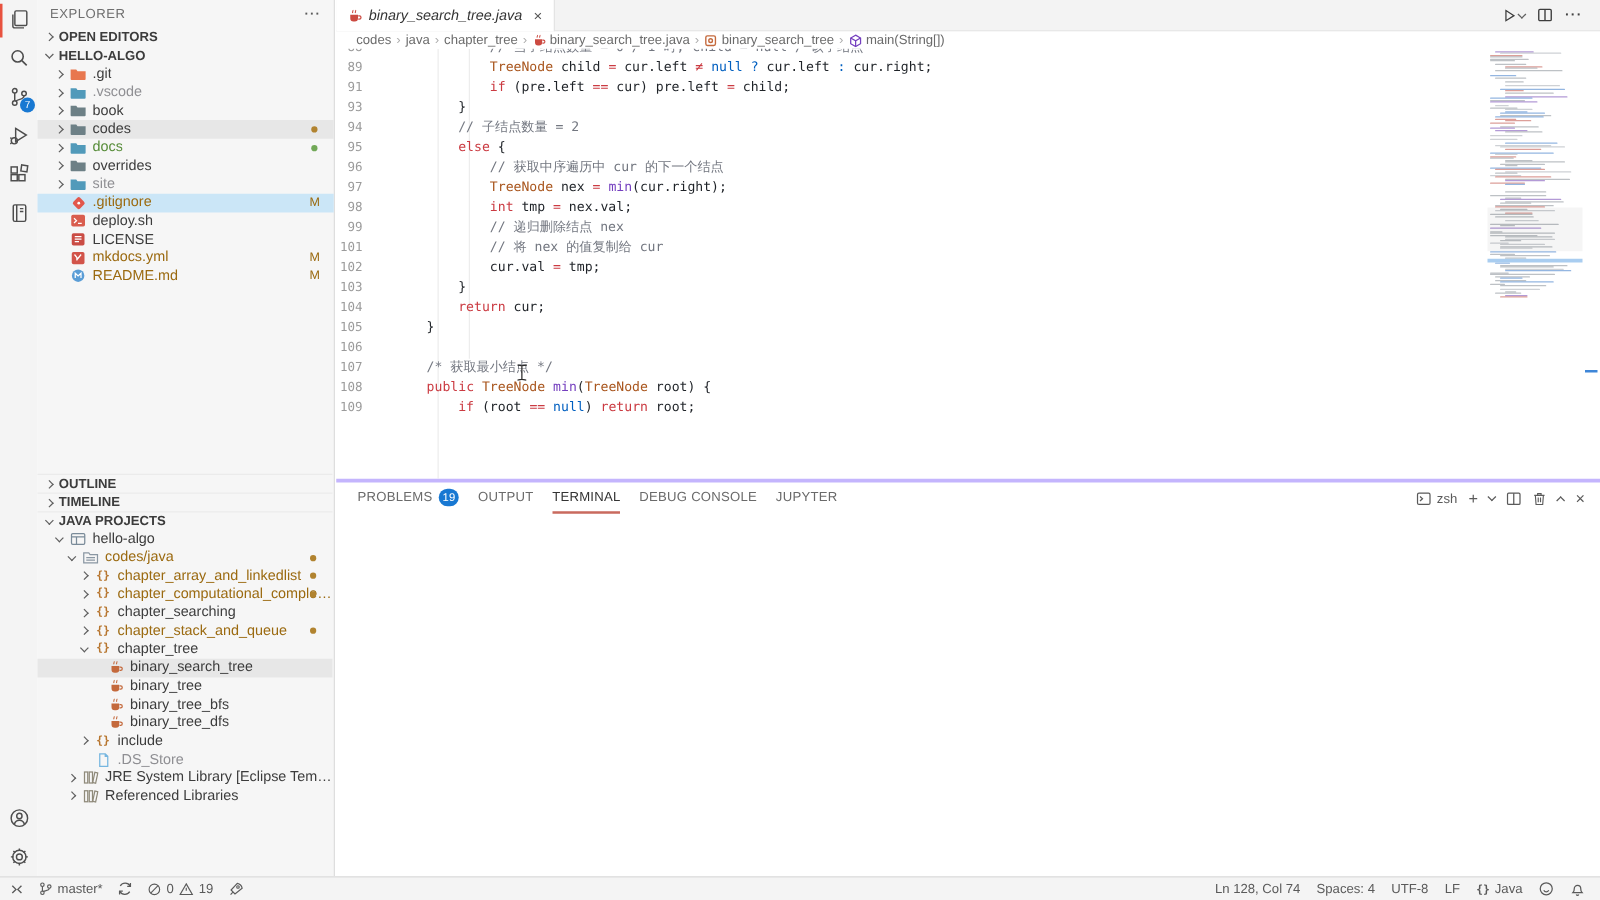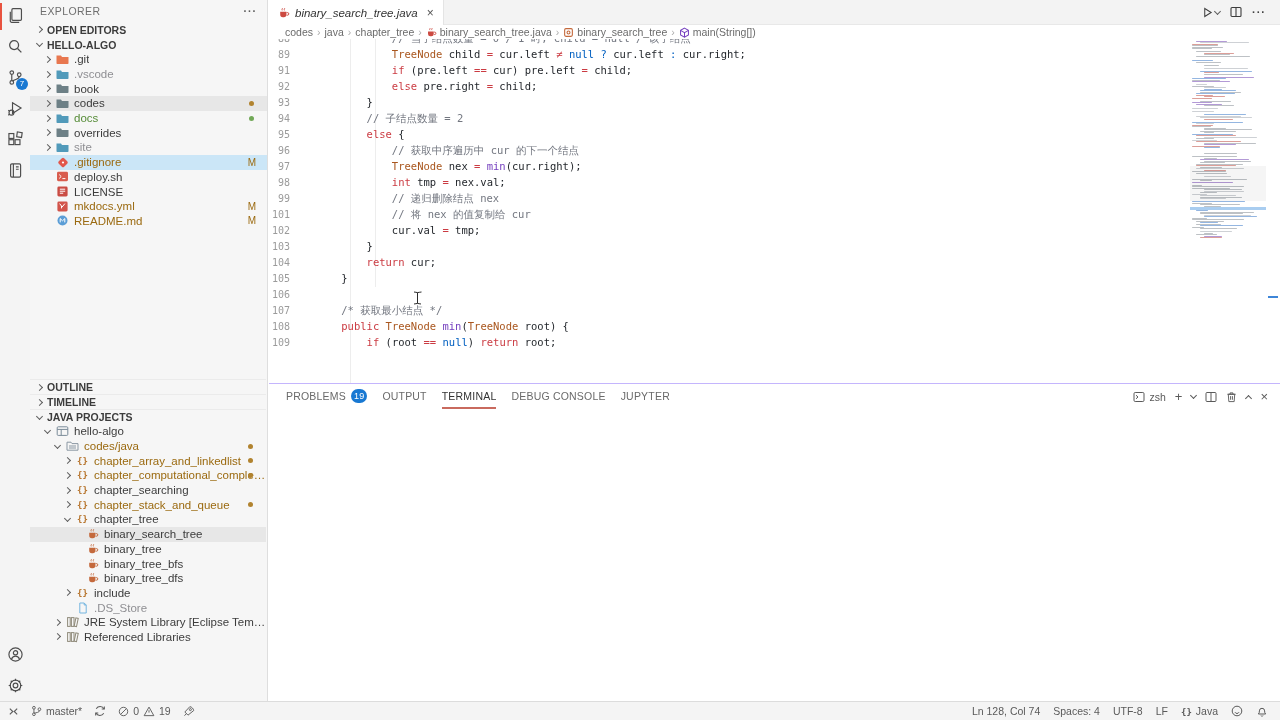--- a/index.html
+++ b/index.html
@@ -78,21 +78,21 @@
   #minimap { position:absolute; top:0; right:14px; width:76px; }
   .mml { position:absolute; height:1.1px; border-radius:1px; }
   #mm-slider { position:absolute; left:0; right:0; background:rgba(0,0,0,.04); }
   #mm-band { position:absolute; left:0; right:0; height:3px; background:#a9cdf0; }
   #ruler { position:absolute; top:0; right:0; bottom:0; width:14px; }
   #ruler-cursor { position:absolute; left:2px; right:2px; height:2px; background:#3e86d8; }
   #ibeam { position:absolute; left:144px; top:252px; }
 
   
   #panel { position:absolute; left:0; right:0; bottom:0; height:318px; background:#fff;
-    border-top:1px solid #c4b5fd; }
+    border-top:3px solid #c4b5fd; }
   #panel-header { height:25px; display:flex; align-items:center; padding-left:17px; }
   #panel-tabs { display:flex; gap:15px; height:100%; }
   .ptab { display:flex; align-items:center; gap:5px; font-size:10.5px; color:#6a6a6a;
     letter-spacing:.2px; border-bottom:2px solid transparent; cursor:pointer; height:100%; }
   .ptab.active { color:#333; border-bottom-color:#c96a5e; }
   .pbadge { min-width:14px; height:14px; border-radius:8px; background:#1878d2; color:#fff;
     font-size:9px; line-height:14px; text-align:center; padding:0 3px; }
   #panel-actions { margin-left:auto; display:flex; align-items:center; gap:9px;
     padding-right:12px; color:#5a5a5a; font-size:10.5px; }
   #panel-actions .chev { border-color:#5a5a5a; }
@@ -549,21 +549,20 @@
         </span>
       </div>
 
     <div id="editor">
       <div class="iguide" style="left:81px"></div>
       <div class="iguide" style="left:106px;bottom:96px"></div>
       <div id="code">
           <div class="cl"><span class="ln">88</span><span class="lt"><span class="sp" style="color:#1f2328">            </span><span class="sp" style="color:#737780">// 当子结点数量 = 0 / 1 时, child = null / 该子结点</span></span></div>
           <div class="cl"><span class="ln">89</span><span class="lt"><span class="sp" style="color:#1f2328">            </span><span class="sp" style="color:#a9561e">TreeNode</span><span class="sp" style="color:#1f2328"> child </span><span class="sp" style="color:#cb3b42">=</span><span class="sp" style="color:#1f2328"> cur.left </span><span class="sp" style="color:#cb3b42">≠</span><span class="sp" style="color:#1f2328"> </span><span class="sp" style="color:#005fc0">null</span><span class="sp" style="color:#1f2328"> </span><span class="sp" style="color:#005fc0">?</span><span class="sp" style="color:#1f2328"> cur.left </span><span class="sp" style="color:#005fc0">:</span><span class="sp" style="color:#1f2328"> cur.right;</span></span></div>
           <div class="cl"><span class="ln">91</span><span class="lt"><span class="sp" style="color:#1f2328">            </span><span class="sp" style="color:#cb3b42">if</span><span class="sp" style="color:#1f2328"> (pre.left </span><span class="sp" style="color:#cb3b42">==</span><span class="sp" style="color:#1f2328"> cur) pre.left </span><span class="sp" style="color:#cb3b42">=</span><span class="sp" style="color:#1f2328"> child;</span></span></div>
-          <div class="cl"><span class="ln">92</span><span class="lt"><span class="sp" style="color:#1f2328">            </span><span class="sp" style="color:#cb3b42">else</span><span class="sp" style="color:#1f2328"> pre.right </span><span class="sp" style="color:#cb3b42">=</span><span class="sp" style="color:#1f2328"> child;</span></span></div>
           <div class="cl"><span class="ln">93</span><span class="lt"><span class="sp" style="color:#1f2328">        }</span></span></div>
           <div class="cl"><span class="ln">94</span><span class="lt"><span class="sp" style="color:#1f2328">        </span><span class="sp" style="color:#737780">// 子结点数量 = 2</span></span></div>
           <div class="cl"><span class="ln">95</span><span class="lt"><span class="sp" style="color:#1f2328">        </span><span class="sp" style="color:#cb3b42">else</span><span class="sp" style="color:#1f2328"> {</span></span></div>
           <div class="cl"><span class="ln">96</span><span class="lt"><span class="sp" style="color:#1f2328">            </span><span class="sp" style="color:#737780">// 获取中序遍历中 cur 的下一个结点</span></span></div>
           <div class="cl"><span class="ln">97</span><span class="lt"><span class="sp" style="color:#1f2328">            </span><span class="sp" style="color:#a9561e">TreeNode</span><span class="sp" style="color:#1f2328"> nex </span><span class="sp" style="color:#cb3b42">=</span><span class="sp" style="color:#1f2328"> </span><span class="sp" style="color:#7540bf">min</span><span class="sp" style="color:#1f2328">(cur.right);</span></span></div>
           <div class="cl"><span class="ln">98</span><span class="lt"><span class="sp" style="color:#1f2328">            </span><span class="sp" style="color:#cb3b42">int</span><span class="sp" style="color:#1f2328"> tmp </span><span class="sp" style="color:#cb3b42">=</span><span class="sp" style="color:#1f2328"> nex.val;</span></span></div>
           <div class="cl"><span class="ln">99</span><span class="lt"><span class="sp" style="color:#1f2328">            </span><span class="sp" style="color:#737780">// 递归删除结点 nex</span></span></div>
           <div class="cl"><span class="ln">101</span><span class="lt"><span class="sp" style="color:#1f2328">            </span><span class="sp" style="color:#737780">// 将 nex 的值复制给 cur</span></span></div>
           <div class="cl"><span class="ln">102</span><span class="lt"><span class="sp" style="color:#1f2328">            cur.val </span><span class="sp" style="color:#cb3b42">=</span><span class="sp" style="color:#1f2328"> tmp;</span></span></div>
           <div class="cl"><span class="ln">103</span><span class="lt"><span class="sp" style="color:#1f2328">        }</span></span></div>

